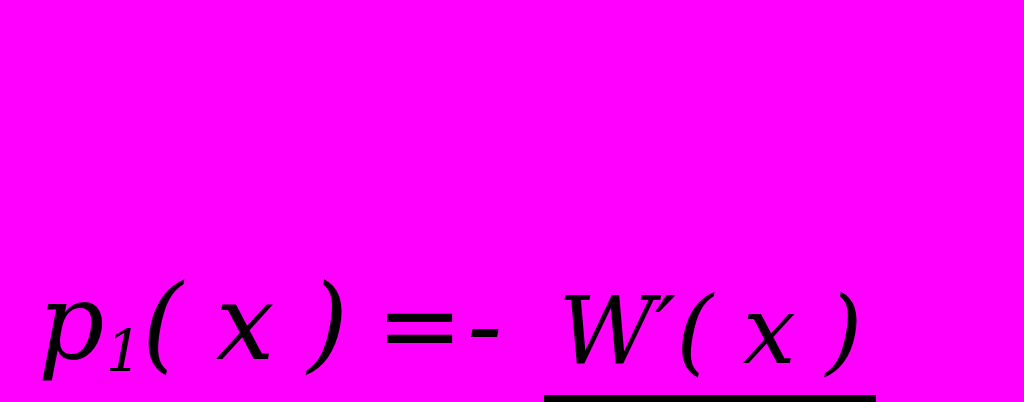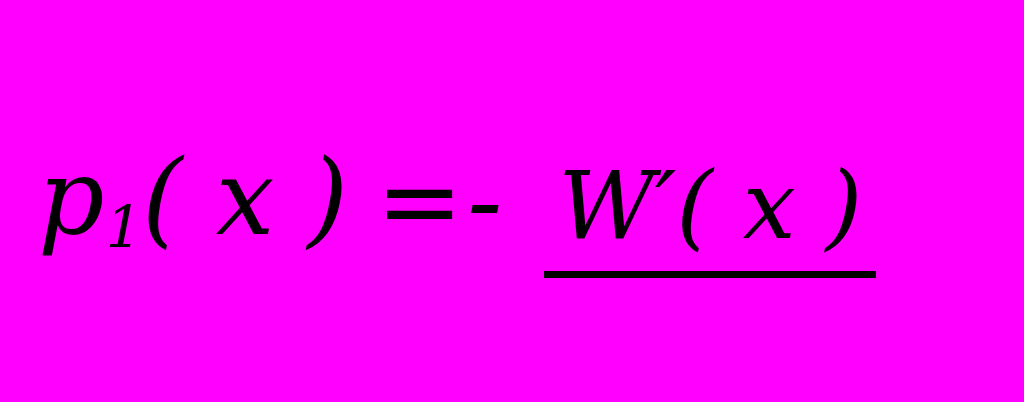--- a/index.html
+++ b/index.html
@@ -5,21 +5,21 @@
   html, body {
     margin: 0;
     padding: 0;
   }
   .canvas {
     width: 1024px;
     height: 402px;
     background: #FF00FF;
     box-sizing: border-box;
     display: flex;
-    align-items: center;
+    align-items: flex-end;
     padding-left: 38px;
     padding-right: 14px;
     overflow: hidden;
     font-family: "DejaVu Serif", "Liberation Serif", serif;
     font-style: italic;
     color: #000000;
   }
   .equation {
     display: flex;
     align-items: center;

